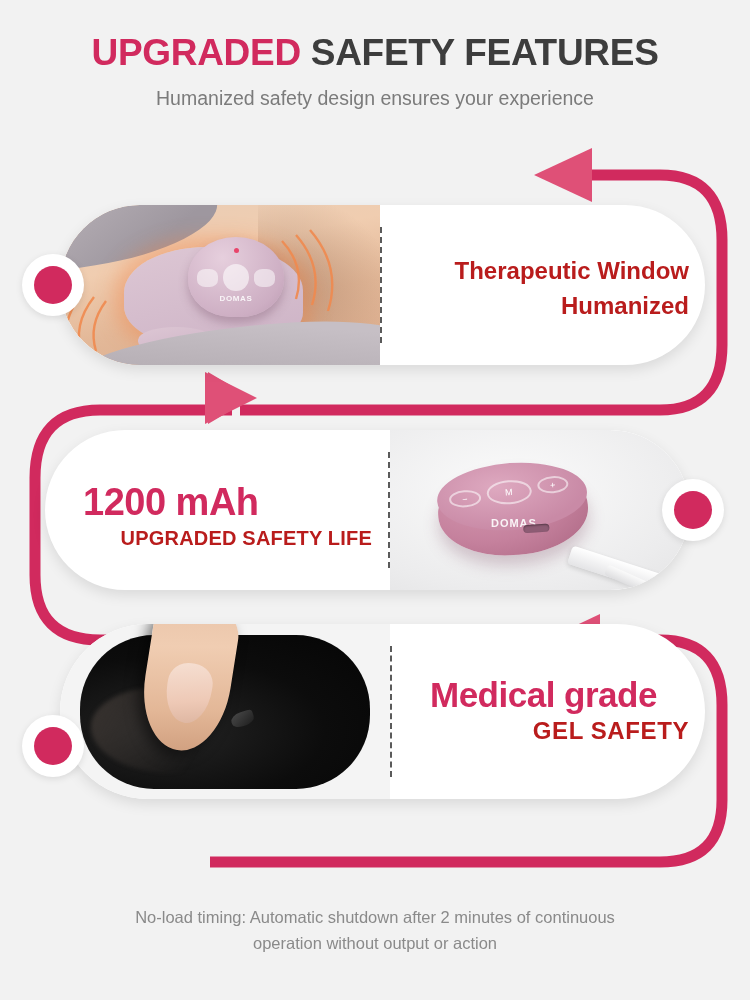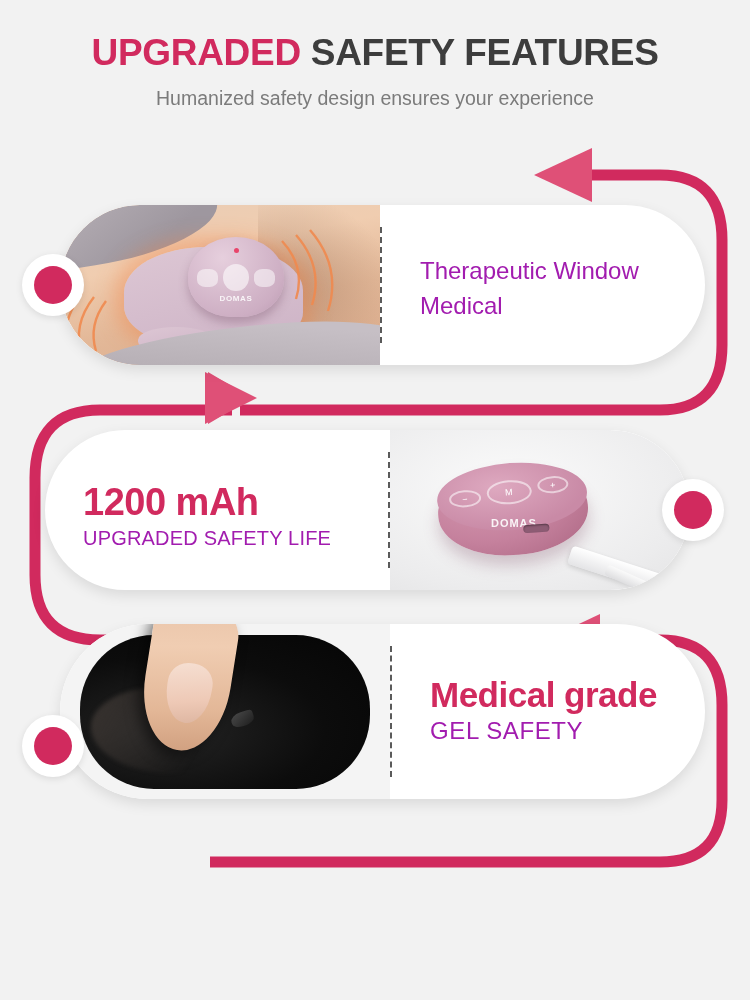--- a/index.html
+++ b/index.html
@@ -71,23 +71,24 @@
     padding-left: 38px;
     padding-right: 16px;
   }
   .big {
     color: #d12a5e;
     font-weight: bold;
     line-height: 1.0;
     letter-spacing: -0.5px;
   }
   .sub {
-    color: #a21caf;
-    font-weight: normal;
+    color: #b91c1c;
+    font-weight: bold;
     line-height: 1.18;
+    text-align: right;
   }
   .c1 .big { font-size: 38px; }
   .c1 .sub { font-size: 24px; margin-top: 7px; }
   .c2 .big { font-size: 38px; margin-top: 13px; }
   .c2 .sub { font-size: 20px; margin-top: 6px; letter-spacing: 0.2px; }
   .c3 .big { font-size: 35px; }
   .c3 .sub { font-size: 24px; margin-top: 5px; letter-spacing: 0.6px; }
 
   
   .badge {
@@ -288,21 +289,21 @@
             <path d="M 46 96 Q 28 120 36 146"></path>
             <path d="M 34 92 Q 12 120 22 150"></path>
             <path d="M 22 88 Q -2 120 8 154"></path>
           </g>
         </svg>
       </div>
     </div>
     <div class="divider"></div>
     <div class="text-panel">
       <div class="sub">Therapeutic Window</div>
-      <div class="sub">Medical</div>
+      <div class="sub">Humanized</div>
     </div>
   </div>
   <div class="badge badge-1"></div>
 
   <div class="card card-2 c2">
     <div class="text-panel">
       <div class="big">1200 mAh</div>
       <div class="sub">UPGRADED SAFETY LIFE</div>
     </div>
     <div class="divider"></div>
@@ -337,14 +338,18 @@
       </div>
     </div>
     <div class="divider"></div>
     <div class="text-panel">
       <div class="big">Medical grade</div>
       <div class="sub">GEL SAFETY</div>
     </div>
   </div>
   <div class="badge badge-3"></div>
 
+  <div class="footer">
+    <div>No-load timing: Automatic shutdown after 2 minutes of continuous</div>
+    <div>operation without output or action</div>
+  </div>
 
 </div>
 
 </body></html>

